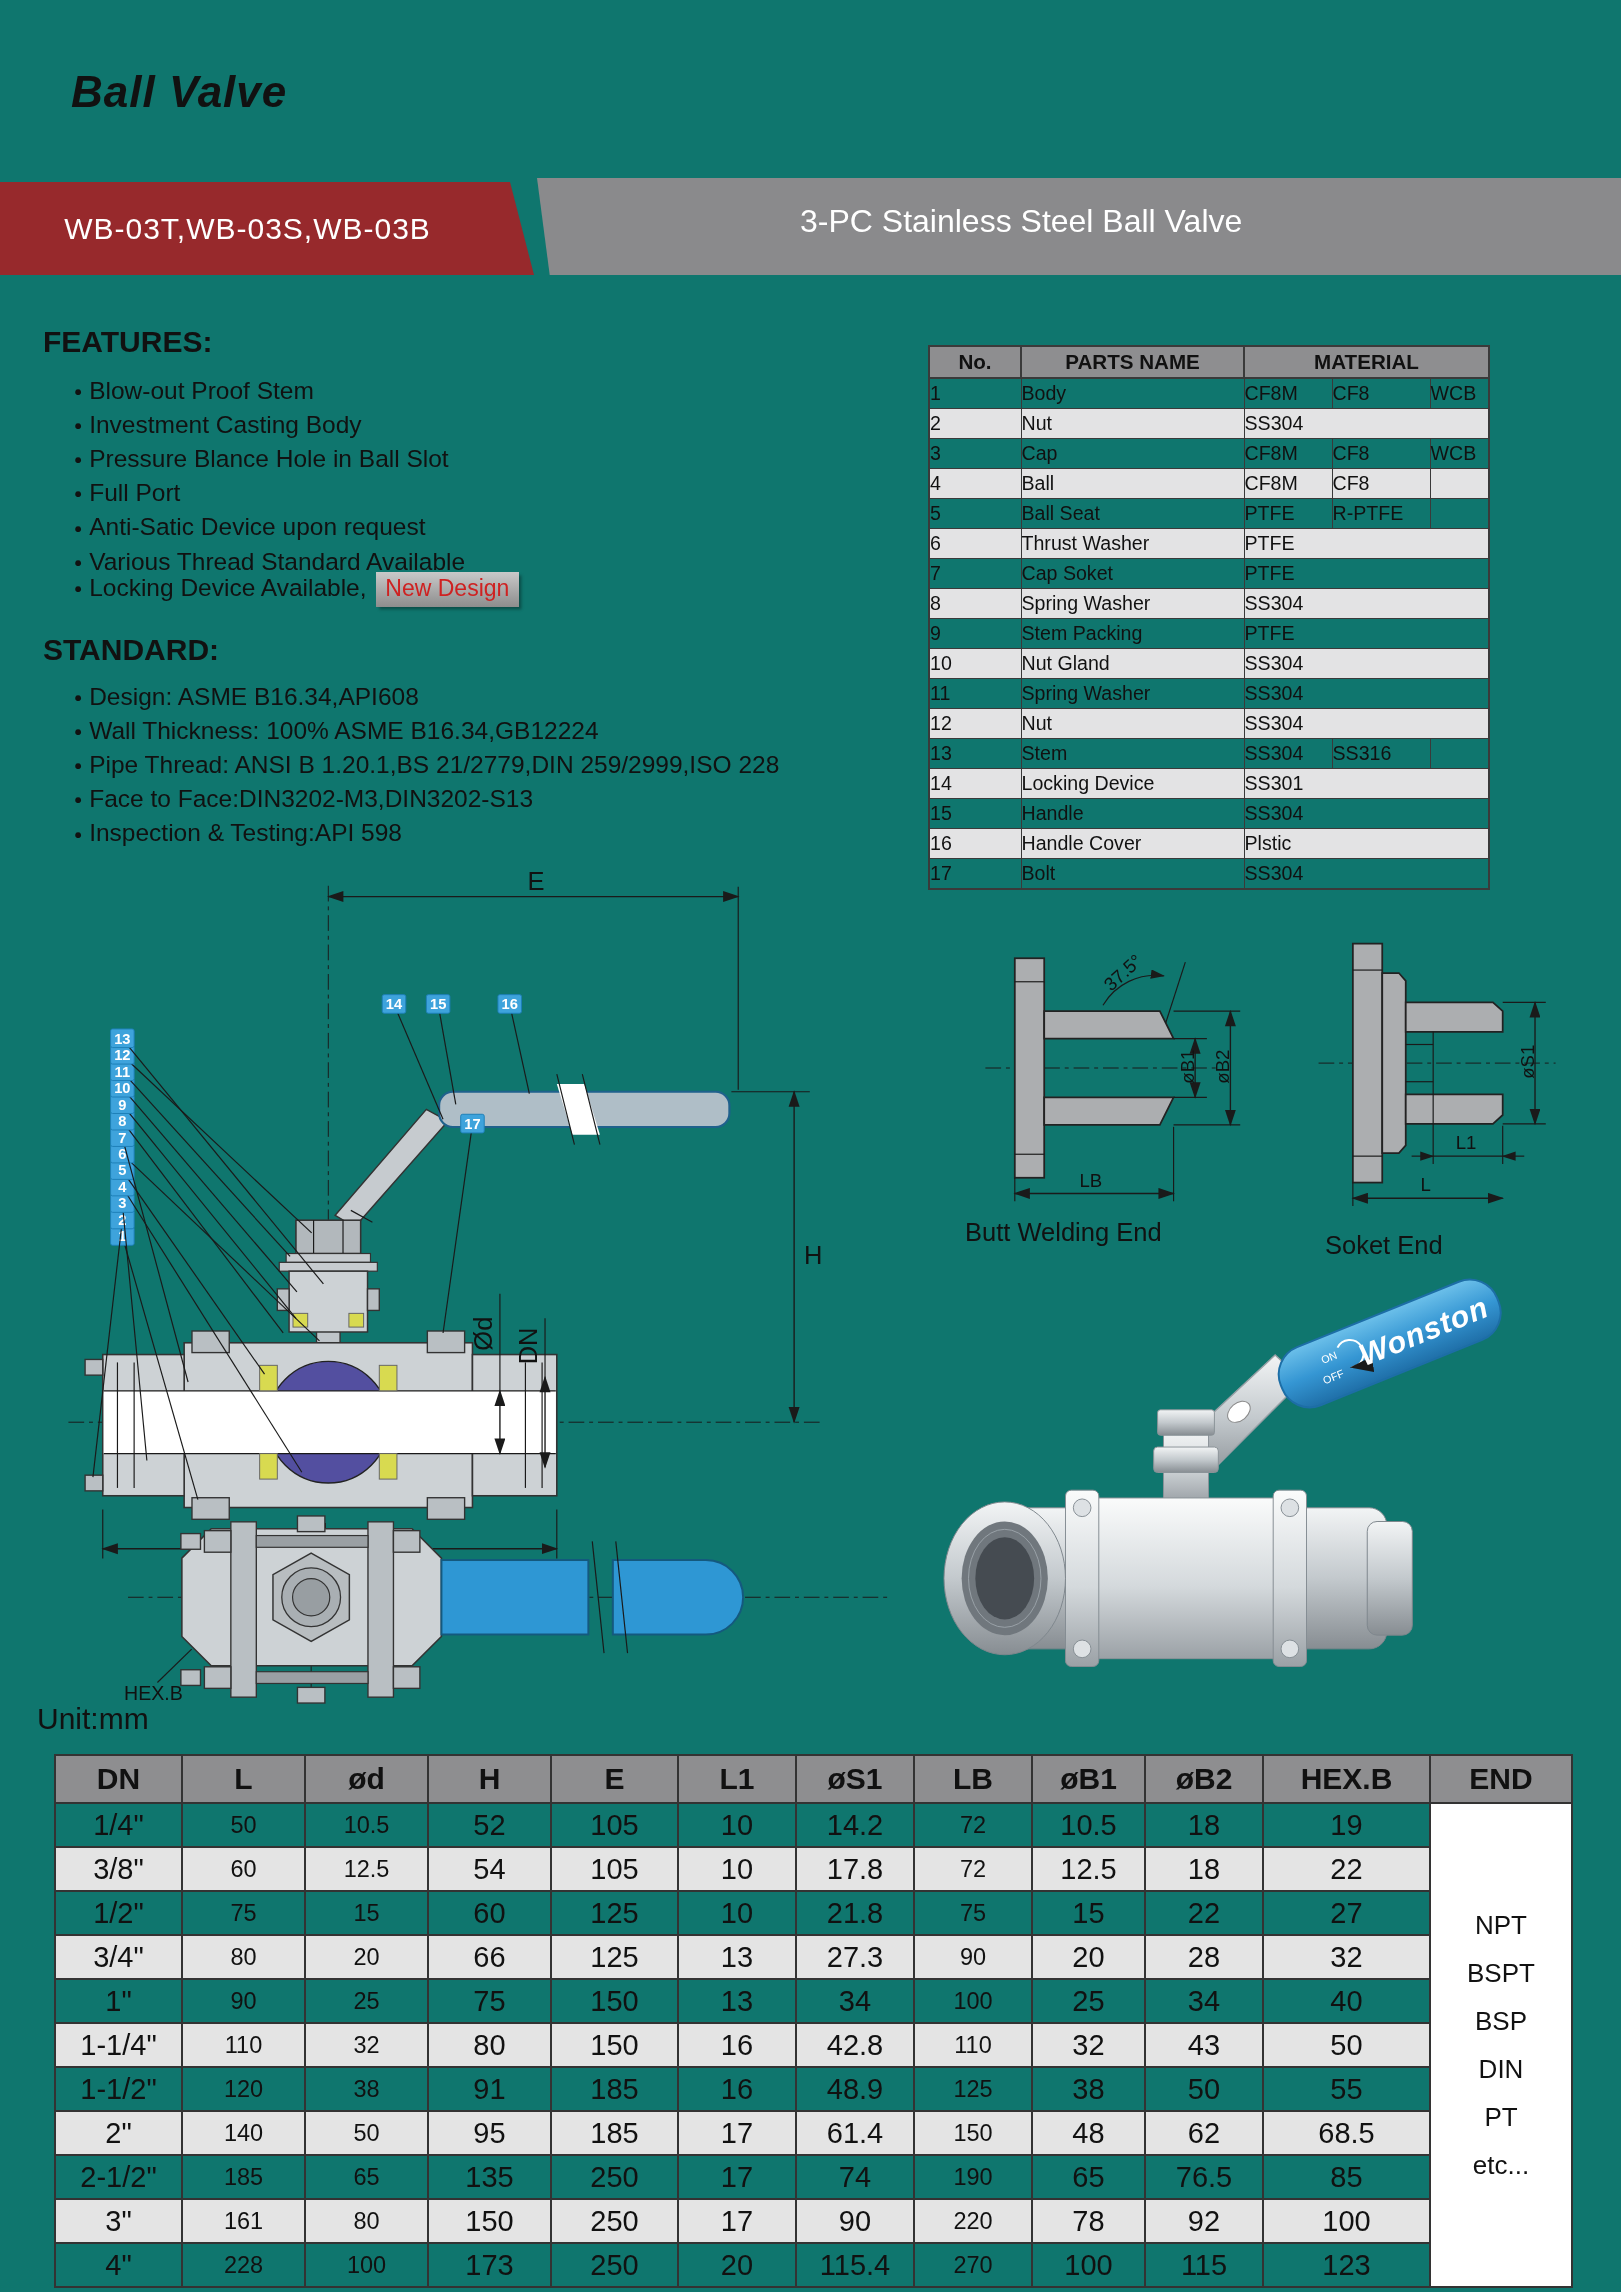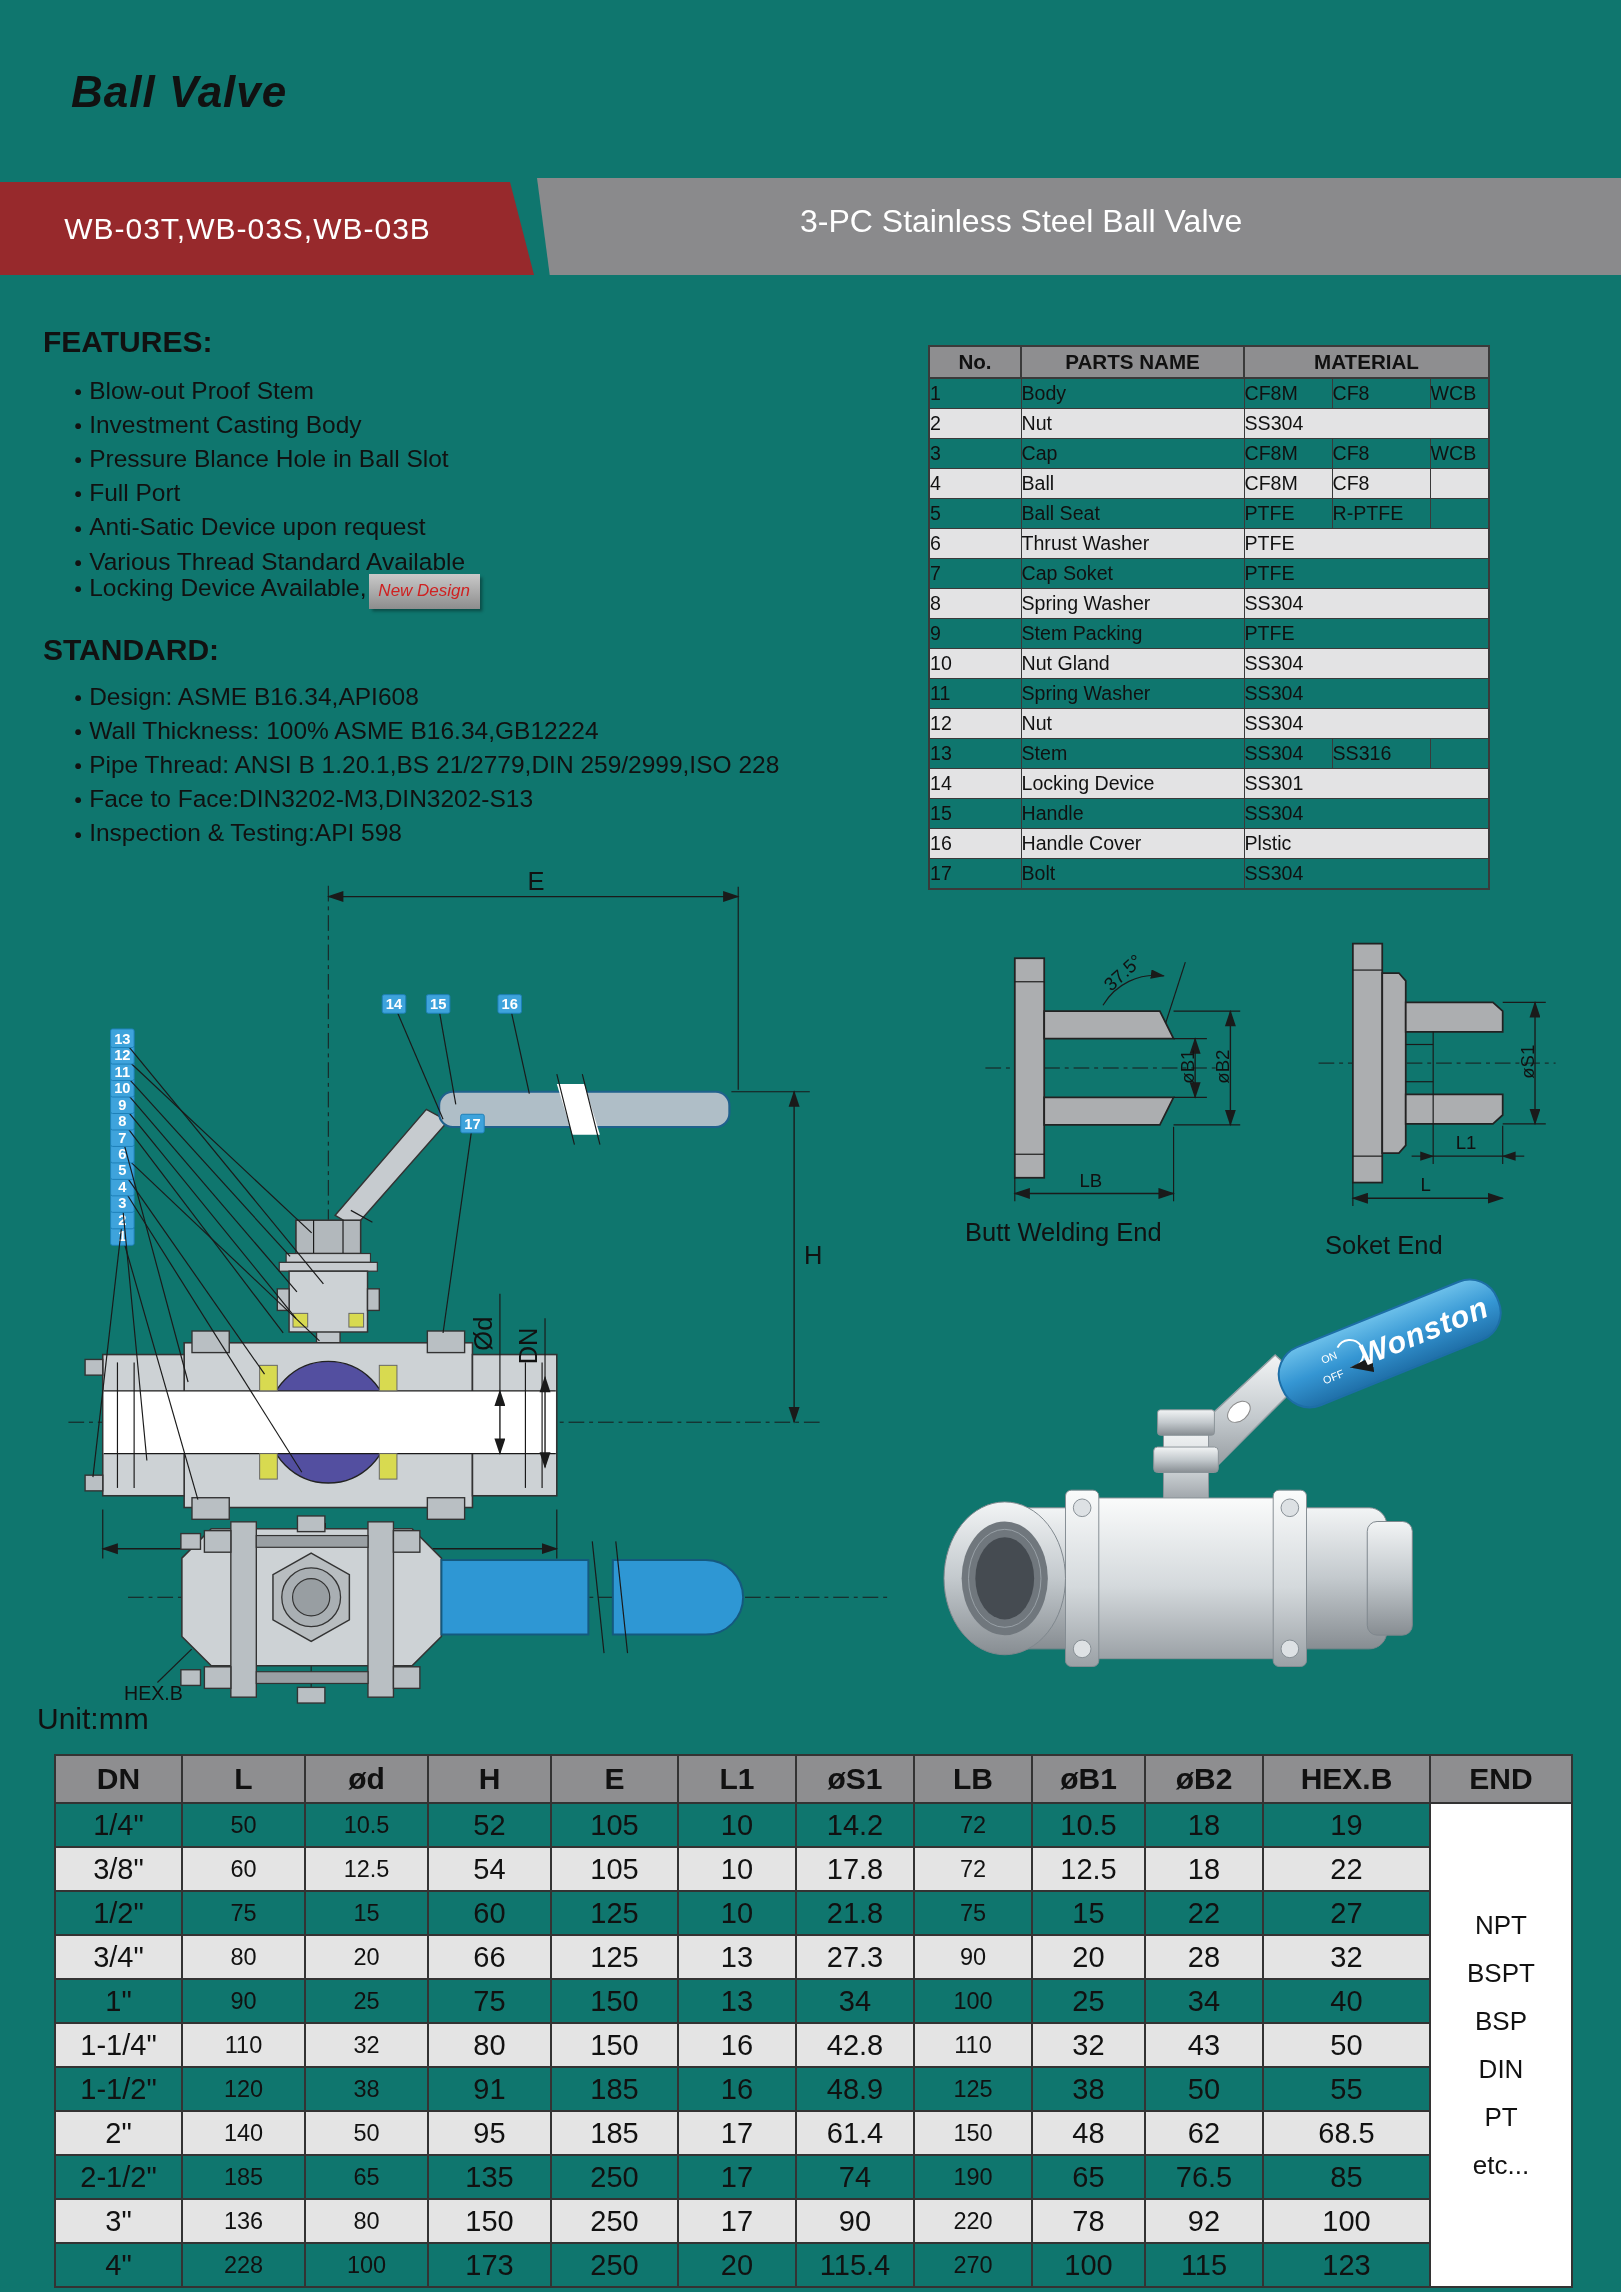--- a/index.html
+++ b/index.html
@@ -14,21 +14,21 @@
   .banner-gray{position:absolute;left:537px;top:178px;width:1084px;height:97px;background:#8A8A8C;
     clip-path:polygon(0 0,100% 0,100% 100%,12.7px 100%);color:#fff;font-size:32px;line-height:44px;
     padding-top:21px;box-sizing:border-box;padding-left:263px;}
   
   .sec-heading{position:absolute;font-size:30px;font-weight:bold;}
   .bullet-list{position:absolute;list-style:none;margin:0;padding:0;font-size:24.5px;}
   .bullet-list li,.bullet-line{line-height:33px;white-space:nowrap;}
   .bullet-list li::before,.bullet-line::before{content:"\25CF";font-size:13.7px;margin-right:6.9px;vertical-align:2.9px;}
   .bullet-line{position:absolute;font-size:24.5px;}
   .badge{display:inline-block;background:linear-gradient(180deg,#c9c9c9,#8d8d8d);color:#cf2121;
-    font-style:italic;font-size:17px;padding:0 9.8px 2px 9.8px;margin-left:2px;
+    font-size:23px;padding:0 9.8px 2px 9.8px;margin-left:9px;
     box-shadow:2.9px 2.9px 2.9px rgba(0,0,0,.35);}
   
   .parts-table{position:absolute;left:900px;top:345px;width:561px;border-collapse:collapse;
     table-layout:fixed;font-size:19.6px;border:2px solid #3a3a3a;margin-left:28px;}
   .parts-table th{background:#8E8E90;font-size:20.6px;height:30px;border:2px solid #3a3a3a;padding:0;}
   .parts-table td{border:1px solid #3a3a3a;height:29px;padding:0;}
   .parts-table tbody tr:nth-child(even){background:#E3E3E4;}
   
   .dim-table{position:absolute;left:54px;top:1754px;width:1514px;border-collapse:collapse;
     table-layout:fixed;text-align:center;border:2.9px solid #333;}
@@ -641,21 +641,21 @@
           <td class="">250</td>
           <td class="">17</td>
           <td class="">74</td>
           <td class="sm">190</td>
           <td class="">65</td>
           <td class="">76.5</td>
           <td class="">85</td>
         </tr>
         <tr>
           <td class="">3"</td>
-          <td class="sm">136</td>
+          <td class="sm">161</td>
           <td class="sm">80</td>
           <td class="">150</td>
           <td class="">250</td>
           <td class="">17</td>
           <td class="">90</td>
           <td class="sm">220</td>
           <td class="">78</td>
           <td class="">92</td>
           <td class="">100</td>
         </tr>

